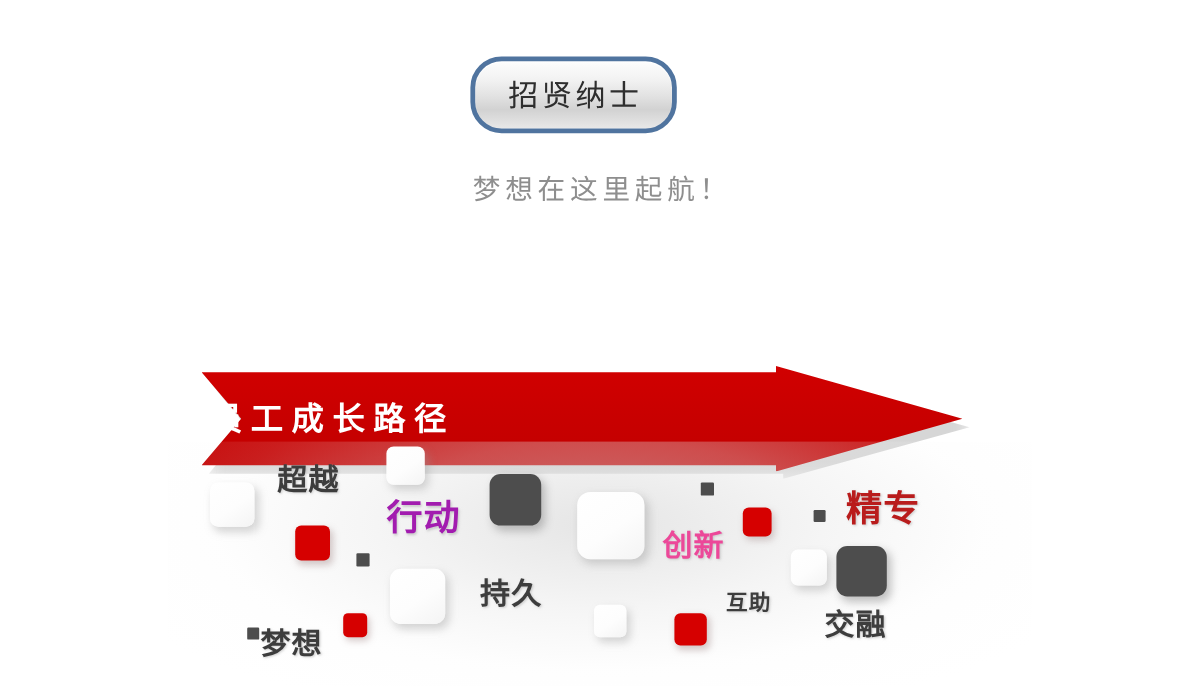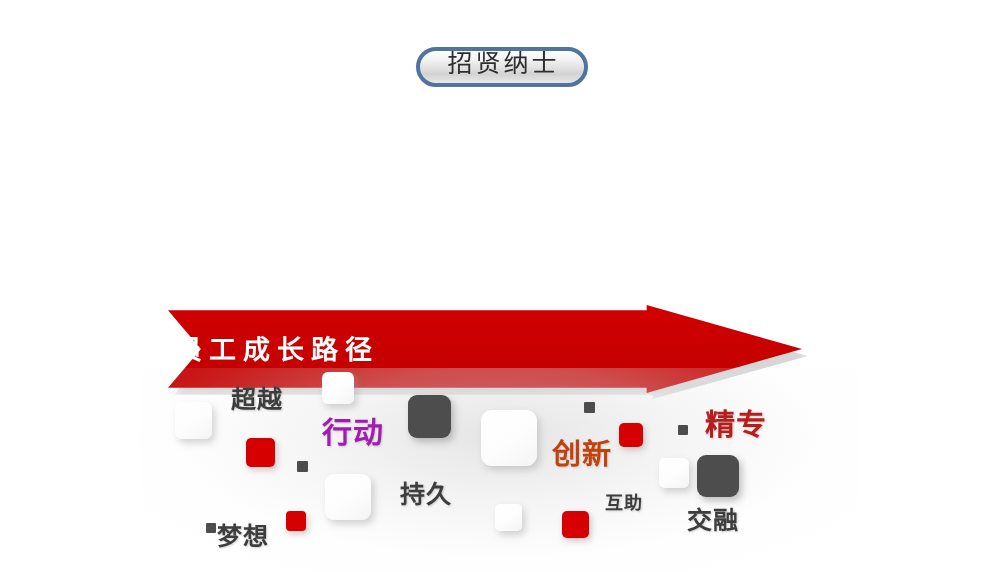--- a/index.html
+++ b/index.html
@@ -26,34 +26,35 @@
   
   #header-area {
     position: absolute;
     left: 0;
     top: 0;
     width: 1000px;
     height: 130px;
   }
   #title-pill {
     position: absolute;
-    left: 416px;
+    left: 392px;
     top: 47px;
     width: 172px;
-    height: 40px;
+    height: 64px;
     box-sizing: border-box;
     border: 4px solid #50749f;
     border-radius: 26px;
     background: linear-gradient(to bottom,
         #fdfdfd 0%,
         #f2f2f2 28%,
         #e2e2e2 52%,
         #d2d2d2 72%,
         #e8e8e8 100%);
     display: flex;
+    align-items: center;
     justify-content: center;
     box-shadow: inset 0 1px 1px rgba(255,255,255,0.9);
   }
   #title-pill-text {
     font-size: 25px;
     line-height: 1;
     color: #2e2e2e;
     letter-spacing: 3px;
     text-indent: 3px;
     font-weight: 400;
@@ -187,20 +188,21 @@
 
 <div id="page">
 
   <div id="header-area">
     <div id="title-pill">
       <span id="title-pill-text">招贤纳士</span>
     </div>
   </div>
 
   <div id="subtitle-block">
+    <span class="subtitle-line">梦想在这里起航！</span>
   </div>
 
   <div id="banner-wrap">
     <div id="banner-shadow"></div>
     <div id="banner-arrow"></div>
     <div id="banner-label">
       <span id="banner-label-text">员工成长路径</span>
     </div>
   </div>
 
@@ -222,20 +224,20 @@
         <div class="sq sq-dot" style="left: 297px; top: 93px; width: 11px; height: 11px;"></div>
         <div class="sq sq-dot" style="left: 206px; top: 155px; width: 10px; height: 10px;"></div>
         <div class="sq sq-dot" style="left: 584px; top: 34px; width: 11px; height: 11px;"></div>
         <div class="sq sq-dot" style="left: 678px; top: 57px; width: 10px; height: 10px;"></div>
       </div>
     <div id="cloud-keywords">
         <div class="kw" style="left: 231px; top: 19px; font-size: 25px; color: rgb(61, 61, 61);">超越</div>
         <div class="kw" style="left: 322px; top: 50px; font-size: 30px; color: #a21caf;">行动</div>
         <div class="kw" style="left: 217px; top: 116px; font-size: 25px; color: rgb(61, 61, 61); margin-top: 40px;">梦想</div>
         <div class="kw" style="left: 400px; top: 114px; font-size: 25px; color: rgb(61, 61, 61);">持久</div>
-        <div class="kw" style="left: 552px; top: 74px; font-size: 29px; color: #c2410c; font-family: Liberation Mono, monospace;">创新</div>
+        <div class="kw" style="left: 552px; top: 74px; font-size: 25px; color: #ec4899;">创新</div>
         <div class="kw" style="left: 605px; top: 126px; font-size: 18px; color: rgb(61, 61, 61);">互助</div>
         <div class="kw" style="left: 705px; top: 42px; font-size: 30px; color: #b91c1c;">精专</div>
         <div class="kw" style="left: 687px; top: 140px; font-size: 25px; color: rgb(61, 61, 61); text-align: right;">交融</div>
       </div>
   </div>
 
 </div>
 
 </body></html>

